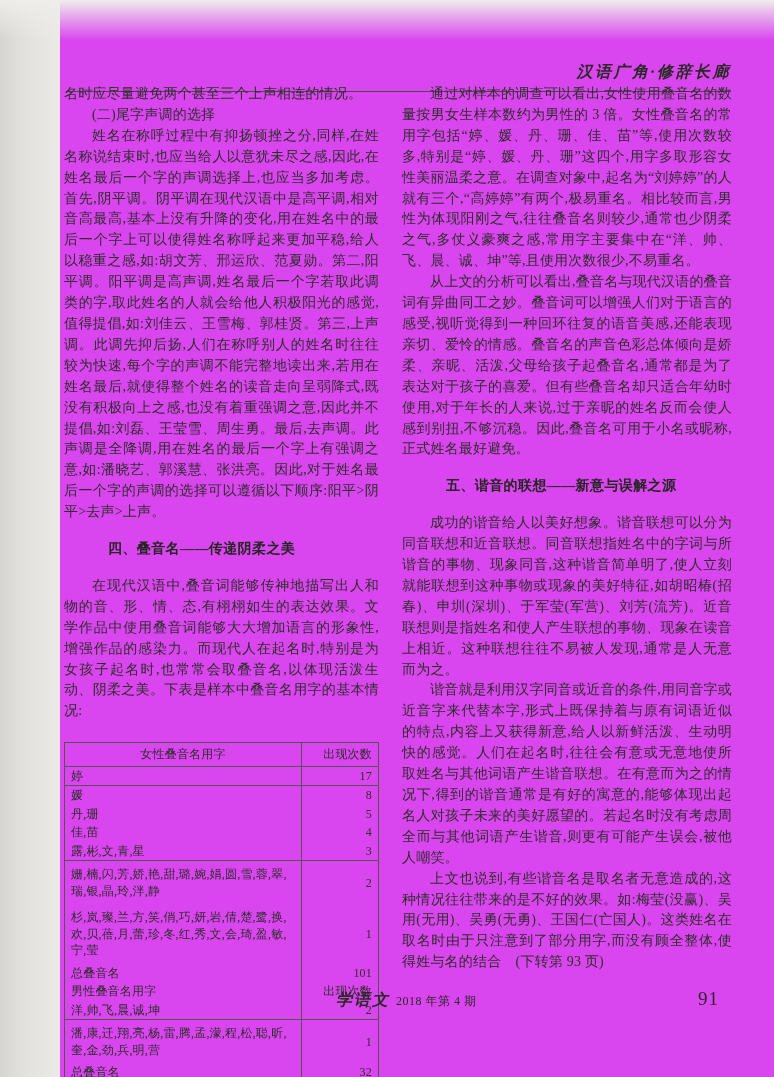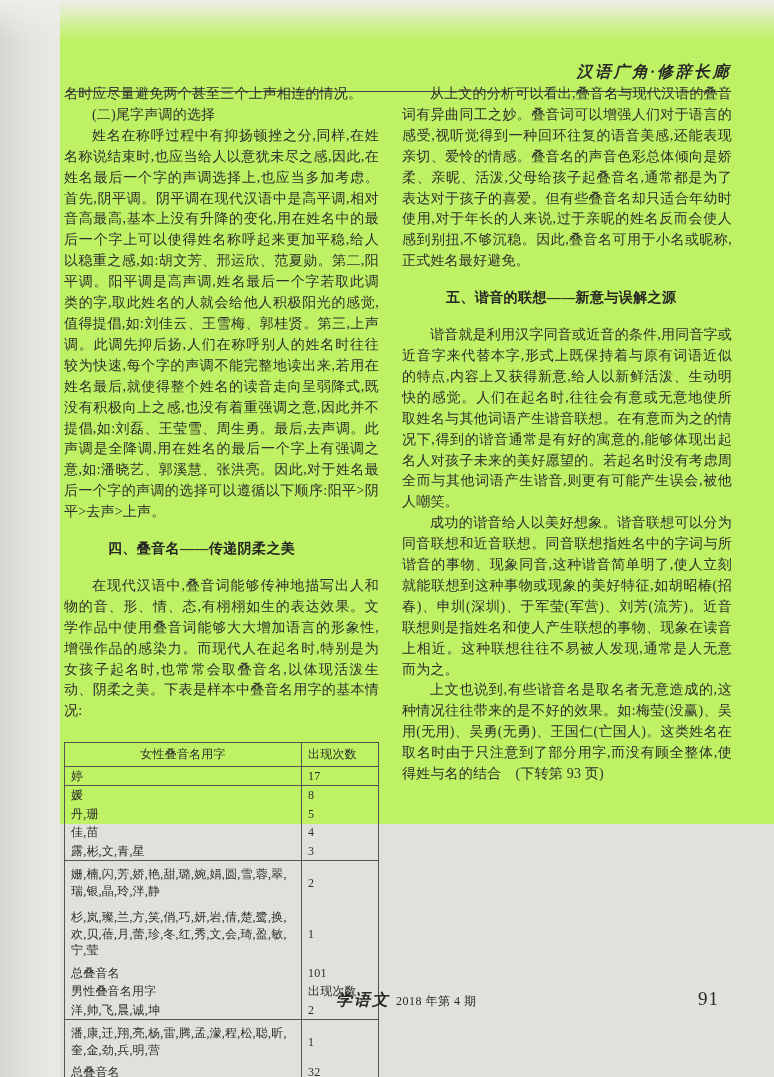--- a/index.html
+++ b/index.html
@@ -3,22 +3,22 @@
 <meta charset="utf-8">
 <style>
   html,body{margin:0;padding:0;}
   body{
     width:774px;height:1077px;position:relative;overflow:hidden;
     background:#e2e0dd;
     font-family:"Liberation Serif","DejaVu Serif",serif;
     color:#2f2e2c;
   }
   .page{
-    position:absolute;left:0;top:0;width:774px;height:824px;
-    background:#bef264;
+    position:absolute;left:0;top:0;width:774px;height:1077px;
+    background:#d946ef;
   }
   .edge-left{
     position:absolute;left:0;top:0;width:60px;height:1077px;
     background:linear-gradient(90deg,#d7d5d1 0px,#e0deda 18px,#e6e4e0 34px,#ebe9e5 58px);
     pointer-events:none;
   }
   .edge-top{
     position:absolute;left:0;top:0;width:774px;height:40px;
     background:linear-gradient(180deg,#efedea 0px,rgba(235,233,229,0) 40px);
     pointer-events:none;
@@ -53,21 +53,21 @@
     font-size:12px;line-height:16.5px;color:#2e2d2b;
     border:1px solid #55544f;
   }
   table.stats thead tr{border-bottom:1px solid #55544f;}
   table.stats tbody.grp{border-bottom:1px solid #55544f;}
   table.stats tbody.grp:last-child{border-bottom:none;}
   table.stats th{font-weight:normal;text-align:center;padding:3px 6px;}
   table.stats td{padding:1px 6px;text-align:left;}
   table.stats td.tall{padding:5px 6px;}
   table.stats td.count, table.stats th.count{
-    border-left:1px solid #55544f;text-align:left;width:64px;
+    border-left:1px solid #55544f;text-align:right;width:64px;
   }
   .footer{
     position:absolute;top:990px;left:66px;width:665px;height:24px;
   }
   .footer .journal{
     position:absolute;left:270px;top:0;
     font-size:16px;font-weight:bold;font-style:italic;letter-spacing:2px;
     color:#2a2927;
   }
   .footer .issue{
@@ -155,24 +155,25 @@
         </tr>
         <tr>
           <td>总叠音名</td>
           <td class="count">32</td>
         </tr>
       </tbody>
     </table>
   </div>
 
   <div class="col col-right">
+    <p class="indent">通过对样本的调查可以看出,女性使用叠音名的数量按男女生样本数约为男性的 3 倍。女性叠音名的常用字包括“婷、媛、丹、珊、佳、苗”等,使用次数较多,特别是“婷、媛、丹、珊”这四个,用字多取形容女性美丽温柔之意。在调查对象中,起名为“刘婷婷”的人就有三个,“高婷婷”有两个,极易重名。相比较而言,男性为体现阳刚之气,往往叠音名则较少,通常也少阴柔之气,多仗义豪爽之感,常用字主要集中在“洋、帅、飞、晨、诚、坤”等,且使用次数很少,不易重名。</p>
     <p class="indent">从上文的分析可以看出,叠音名与现代汉语的叠音词有异曲同工之妙。叠音词可以增强人们对于语言的感受,视听觉得到一种回环往复的语音美感,还能表现亲切、爱怜的情感。叠音名的声音色彩总体倾向是娇柔、亲昵、活泼,父母给孩子起叠音名,通常都是为了表达对于孩子的喜爱。但有些叠音名却只适合年幼时使用,对于年长的人来说,过于亲昵的姓名反而会使人感到别扭,不够沉稳。因此,叠音名可用于小名或昵称,正式姓名最好避免。</p>
     <h3 class="sec-heading">五、谐音的联想——新意与误解之源</h3>
+    <p class="indent">成功的谐音给人以美好想象。谐音联想可以分为同音联想和近音联想。同音联想指姓名中的字词与所谐音的事物、现象同音,这种谐音简单明了,使人立刻就能联想到这种事物或现象的美好特征,如胡昭椿(招春)、申圳(深圳)、于军莹(军营)、刘芳(流芳)。近音联想则是指姓名和使人产生联想的事物、现象在读音上相近。这种联想往往不易被人发现,通常是人无意而为之。</p>
     <p class="indent">谐音就是利用汉字同音或近音的条件,用同音字或近音字来代替本字,形式上既保持着与原有词语近似的特点,内容上又获得新意,给人以新鲜活泼、生动明快的感觉。人们在起名时,往往会有意或无意地使所取姓名与其他词语产生谐音联想。在有意而为之的情况下,得到的谐音通常是有好的寓意的,能够体现出起名人对孩子未来的美好愿望的。若起名时没有考虑周全而与其他词语产生谐音,则更有可能产生误会,被他人嘲笑。</p>
-    <p class="indent">成功的谐音给人以美好想象。谐音联想可以分为同音联想和近音联想。同音联想指姓名中的字词与所谐音的事物、现象同音,这种谐音简单明了,使人立刻就能联想到这种事物或现象的美好特征,如胡昭椿(招春)、申圳(深圳)、于军莹(军营)、刘芳(流芳)。近音联想则是指姓名和使人产生联想的事物、现象在读音上相近。这种联想往往不易被人发现,通常是人无意而为之。</p>
     <p class="indent">上文也说到,有些谐音名是取名者无意造成的,这种情况往往带来的是不好的效果。如:梅莹(没赢)、吴用(无用)、吴勇(无勇)、王国仁(亡国人)。这类姓名在取名时由于只注意到了部分用字,而没有顾全整体,使得姓与名的结合　(下转第 93 页)</p>
   </div>
 
   <div class="footer">
     <span class="journal"><span>学语文</span> <span class="issue">2018 年第 4 期</span></span>
     <span class="pagenum">91</span>
   </div>
 </div>
 
 </body></html>

